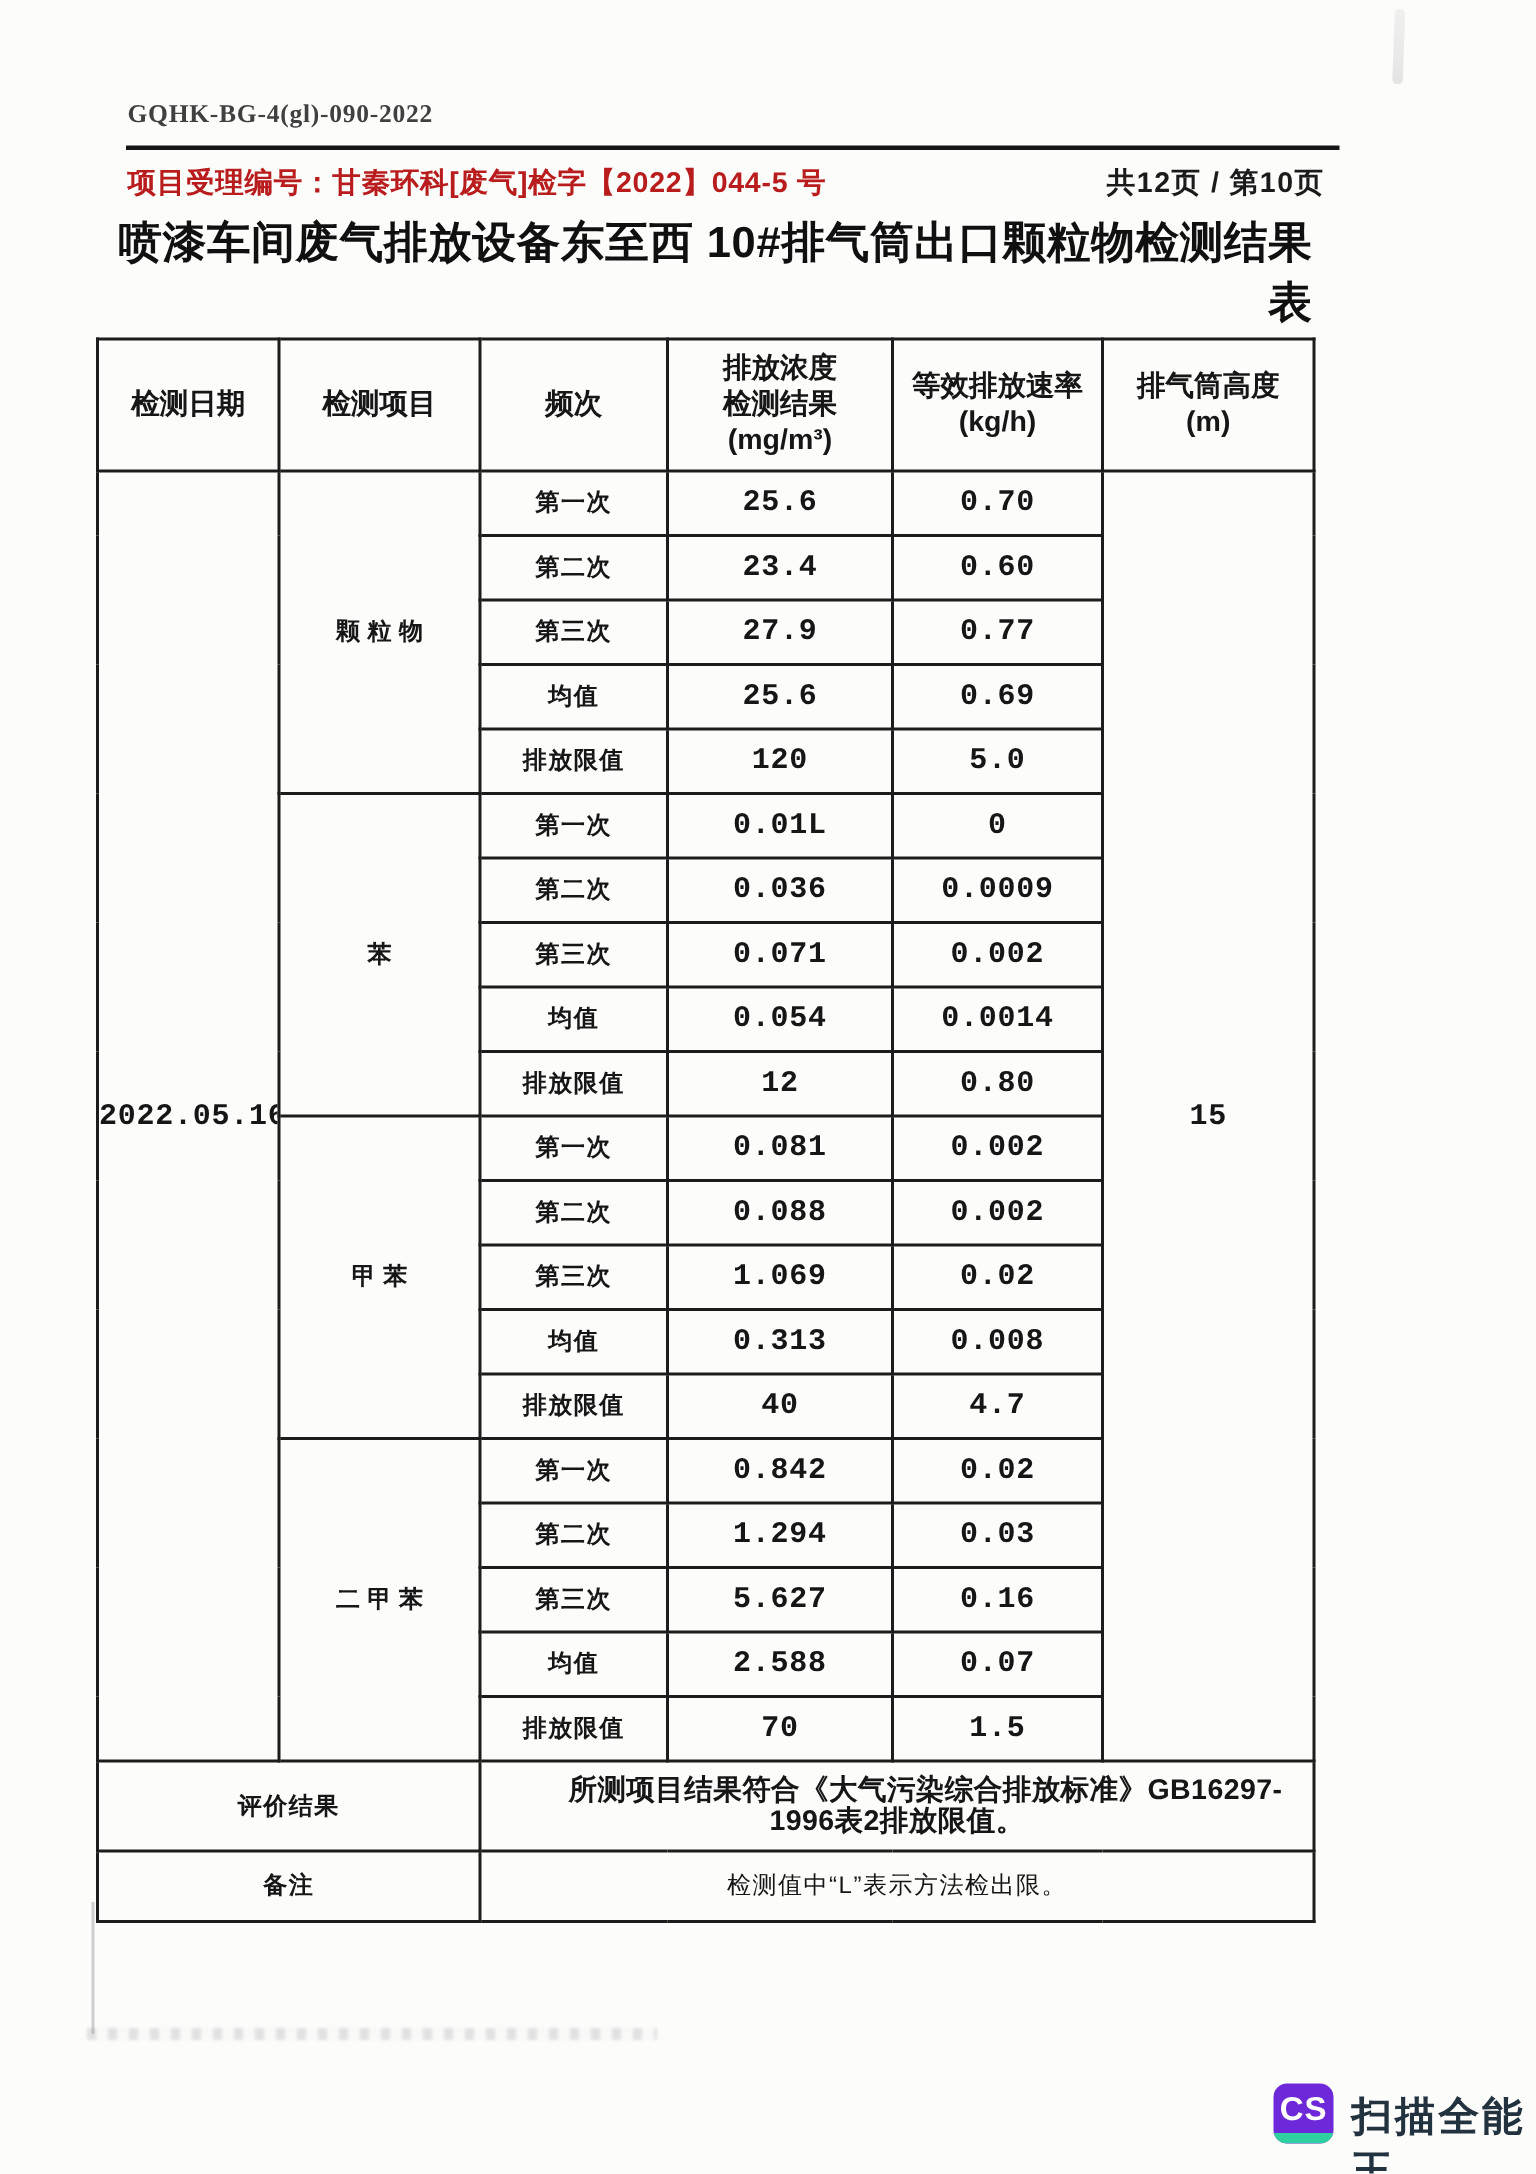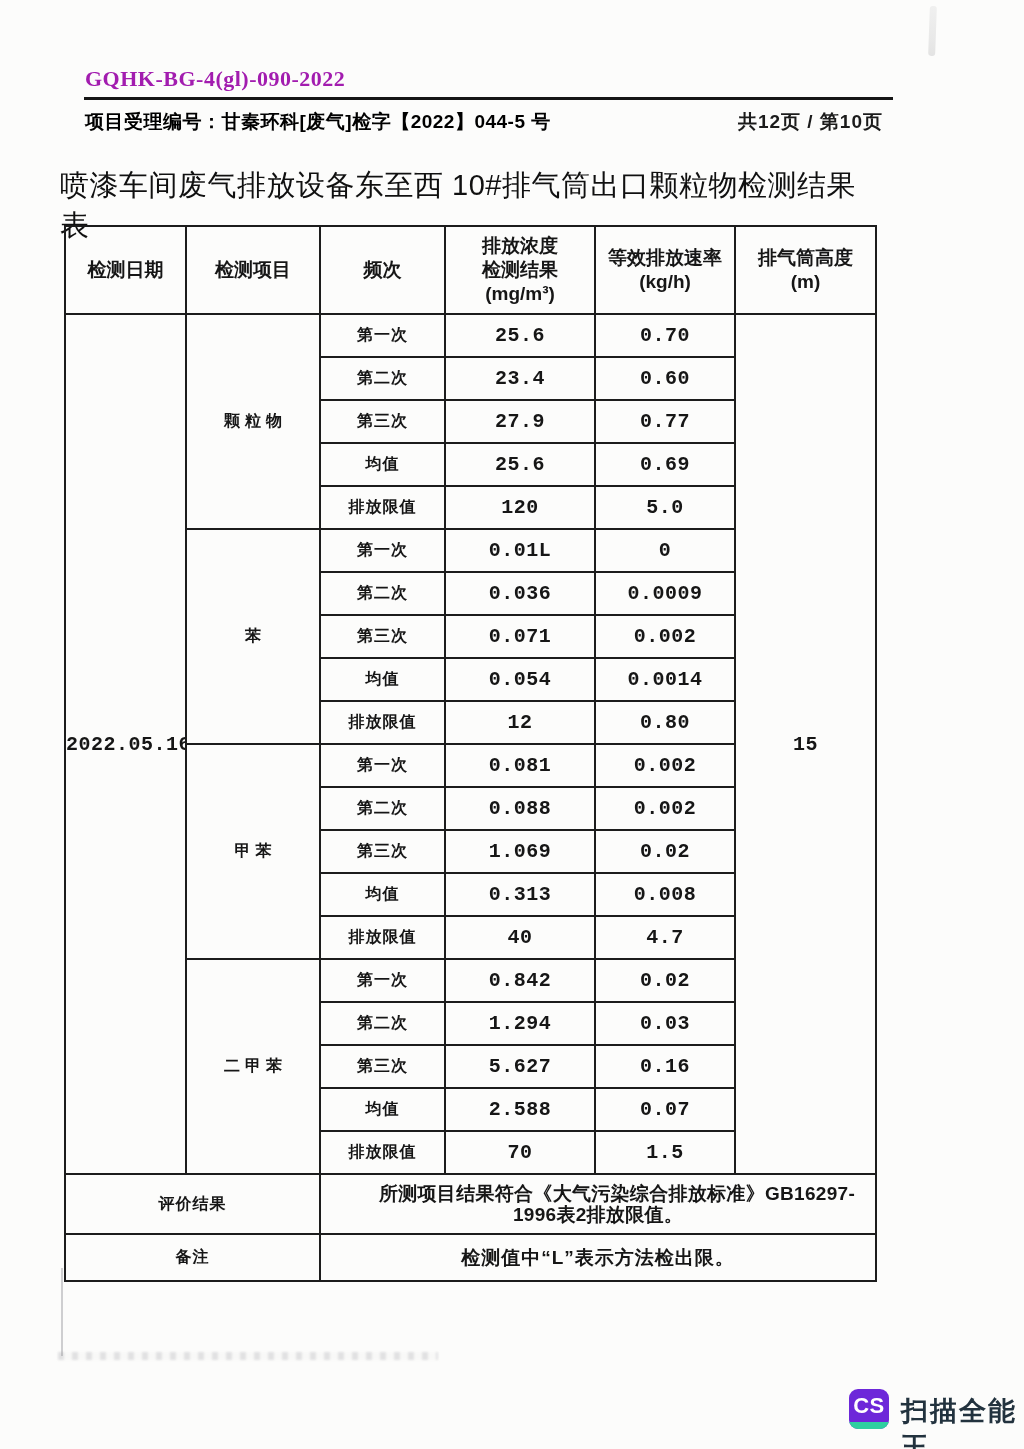--- a/index.html
+++ b/index.html
@@ -9,38 +9,38 @@
     font-family:"Liberation Sans", "DejaVu Sans", sans-serif;
   }
   .scan-page {
     position:absolute; left:0; top:0; width:1024px; height:1449px;
     background:#fcfcfb;
   }
   
   .doc-code {
     position:absolute; left:85px; top:66px;
     font-family:"Liberation Serif","DejaVu Serif",serif;
-    font-weight:700; font-size:22px; color:#a21caf; letter-spacing:0.5px;
+    font-weight:700; font-size:17px; color:#404040; letter-spacing:0.5px;
   }
   .header-rule {
     position:absolute; left:84px; top:97px; width:809px; height:3px;
     background:#161616;
   }
   .acceptance-number {
     position:absolute; left:85px; top:109px;
-    font-size:19px; font-weight:600; color:#000000; letter-spacing:0.5px;
+    font-size:19px; font-weight:600; color:#b91c1c; letter-spacing:0.5px;
   }
   .page-indicator {
     position:absolute; left:698px; top:109px; width:185px;
     font-size:19px; font-weight:600; color:#1b1b1b; text-align:right;
     letter-spacing:1px;
   }
   .page-title {
-    position:absolute; left:60px; top:166px; width:815px;
-    text-align:left; font-size:29px; font-weight:400; color:#101010;
+    position:absolute; left:60px; top:142px; width:815px;
+    text-align:right; font-size:29px; font-weight:700; color:#101010;
     letter-spacing:0.5px;
   }
   
   table.report-table {
     position:absolute; left:64px; top:225px; width:811px;
     border-collapse:collapse; table-layout:fixed;
   }
   .report-table th, .report-table td {
     border:2px solid #1c1c1c; text-align:center; vertical-align:middle;
     color:#161616; padding:0; overflow:hidden;
@@ -55,21 +55,21 @@
   .num-cell {
     font-family:Liberation Mono, monospace;
     font-size:20px; font-weight:600; letter-spacing:0.5px;
   }
   .eval-row { height:60px; }
   .remark-row { height:47px;margin-top:45px; }
   .eval-text-cell {
     text-align:left; font-size:19px; font-weight:600; line-height:21px;
     padding:2px 6px 2px 12px; text-indent:2em; letter-spacing:0.3px;margin-top:28px;
   }
-  .remark-text-cell { font-size:19px; font-weight:700; letter-spacing:1px; }
+  .remark-text-cell { font-size:16px; font-weight:400; letter-spacing:1px; }
   
   .smudge-top-right {
     position:absolute; left:929px; top:6px; width:7px; height:50px;
     background:linear-gradient(#e6e6e6, #d8d8d8 70%, #cfcfcf);
     opacity:0.55; border-radius:3px; transform:rotate(2deg);
   }
   .page-bottom-edge {
     position:absolute; left:58px; top:1352px; width:380px; height:8px;
     background:repeating-linear-gradient(90deg,
       rgba(175,175,180,0.35) 0 6px, rgba(225,225,228,0.12) 6px 14px);

